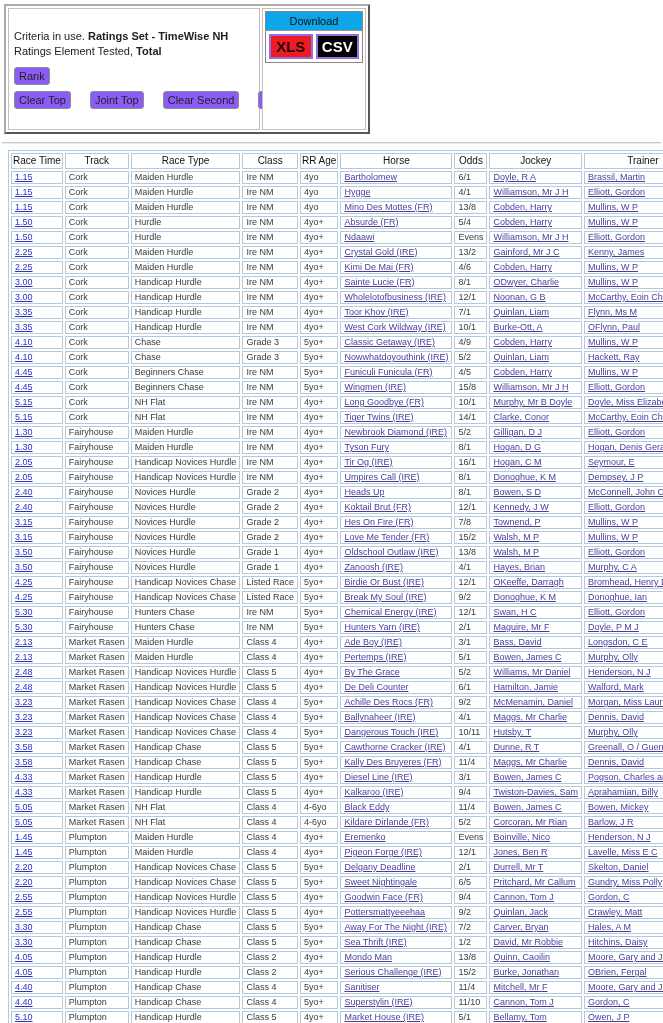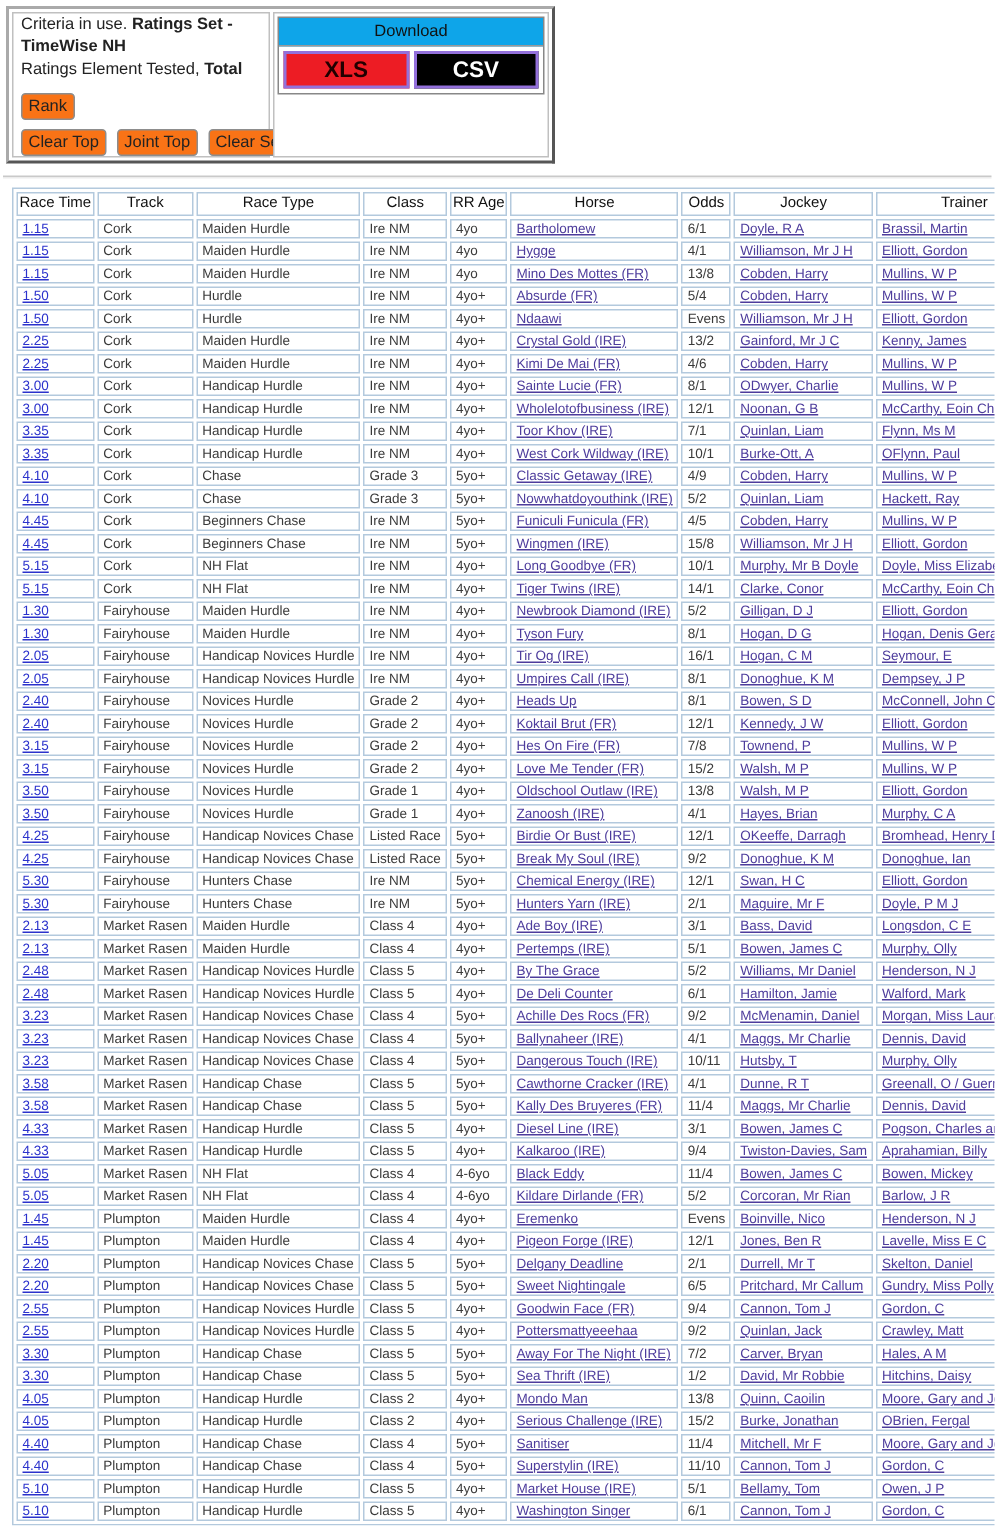--- a/index.html
+++ b/index.html
@@ -16,36 +16,36 @@
     width: 366px;
     border: 2px outset #aaa;
     background: #fff;
     padding: 1px;
     display: flex;
     align-items: stretch;
   }
   .criteria-cell {
     border: 1px solid #c0c0c0;
     margin: 1px;
-    padding: 0 5px;
-    width: 172px;
+    padding: 20px 5px;
+    width: 252px;
     flex: 0 0 auto;
   }
   .criteria-text { font-size: 11px; line-height: 15px; color: #222; }
   .criteria-text b { font-weight: bold; }
   .rank-row { margin-top: 7px; }
   .beige-btn {
     font-family: "Liberation Sans", sans-serif;
     font-size: 11px;
     color: #222;
-    background: #f97316;
+    background: #8b5cf6;
     border: 1px solid #8d8d8d;
     border-radius: 3px;
     padding: 2px 4px;
-    margin-right: 7px;
+    margin-right: 19px;
     cursor: pointer;
     white-space: nowrap;
   }
   .btn-row { margin-top: 6px; display: flex; }
   .download-cell {
     border: 1px solid #c0c0c0;
     margin: 1px;
     flex: 1 1 auto;
     padding: 2px;
     background: #fff;

